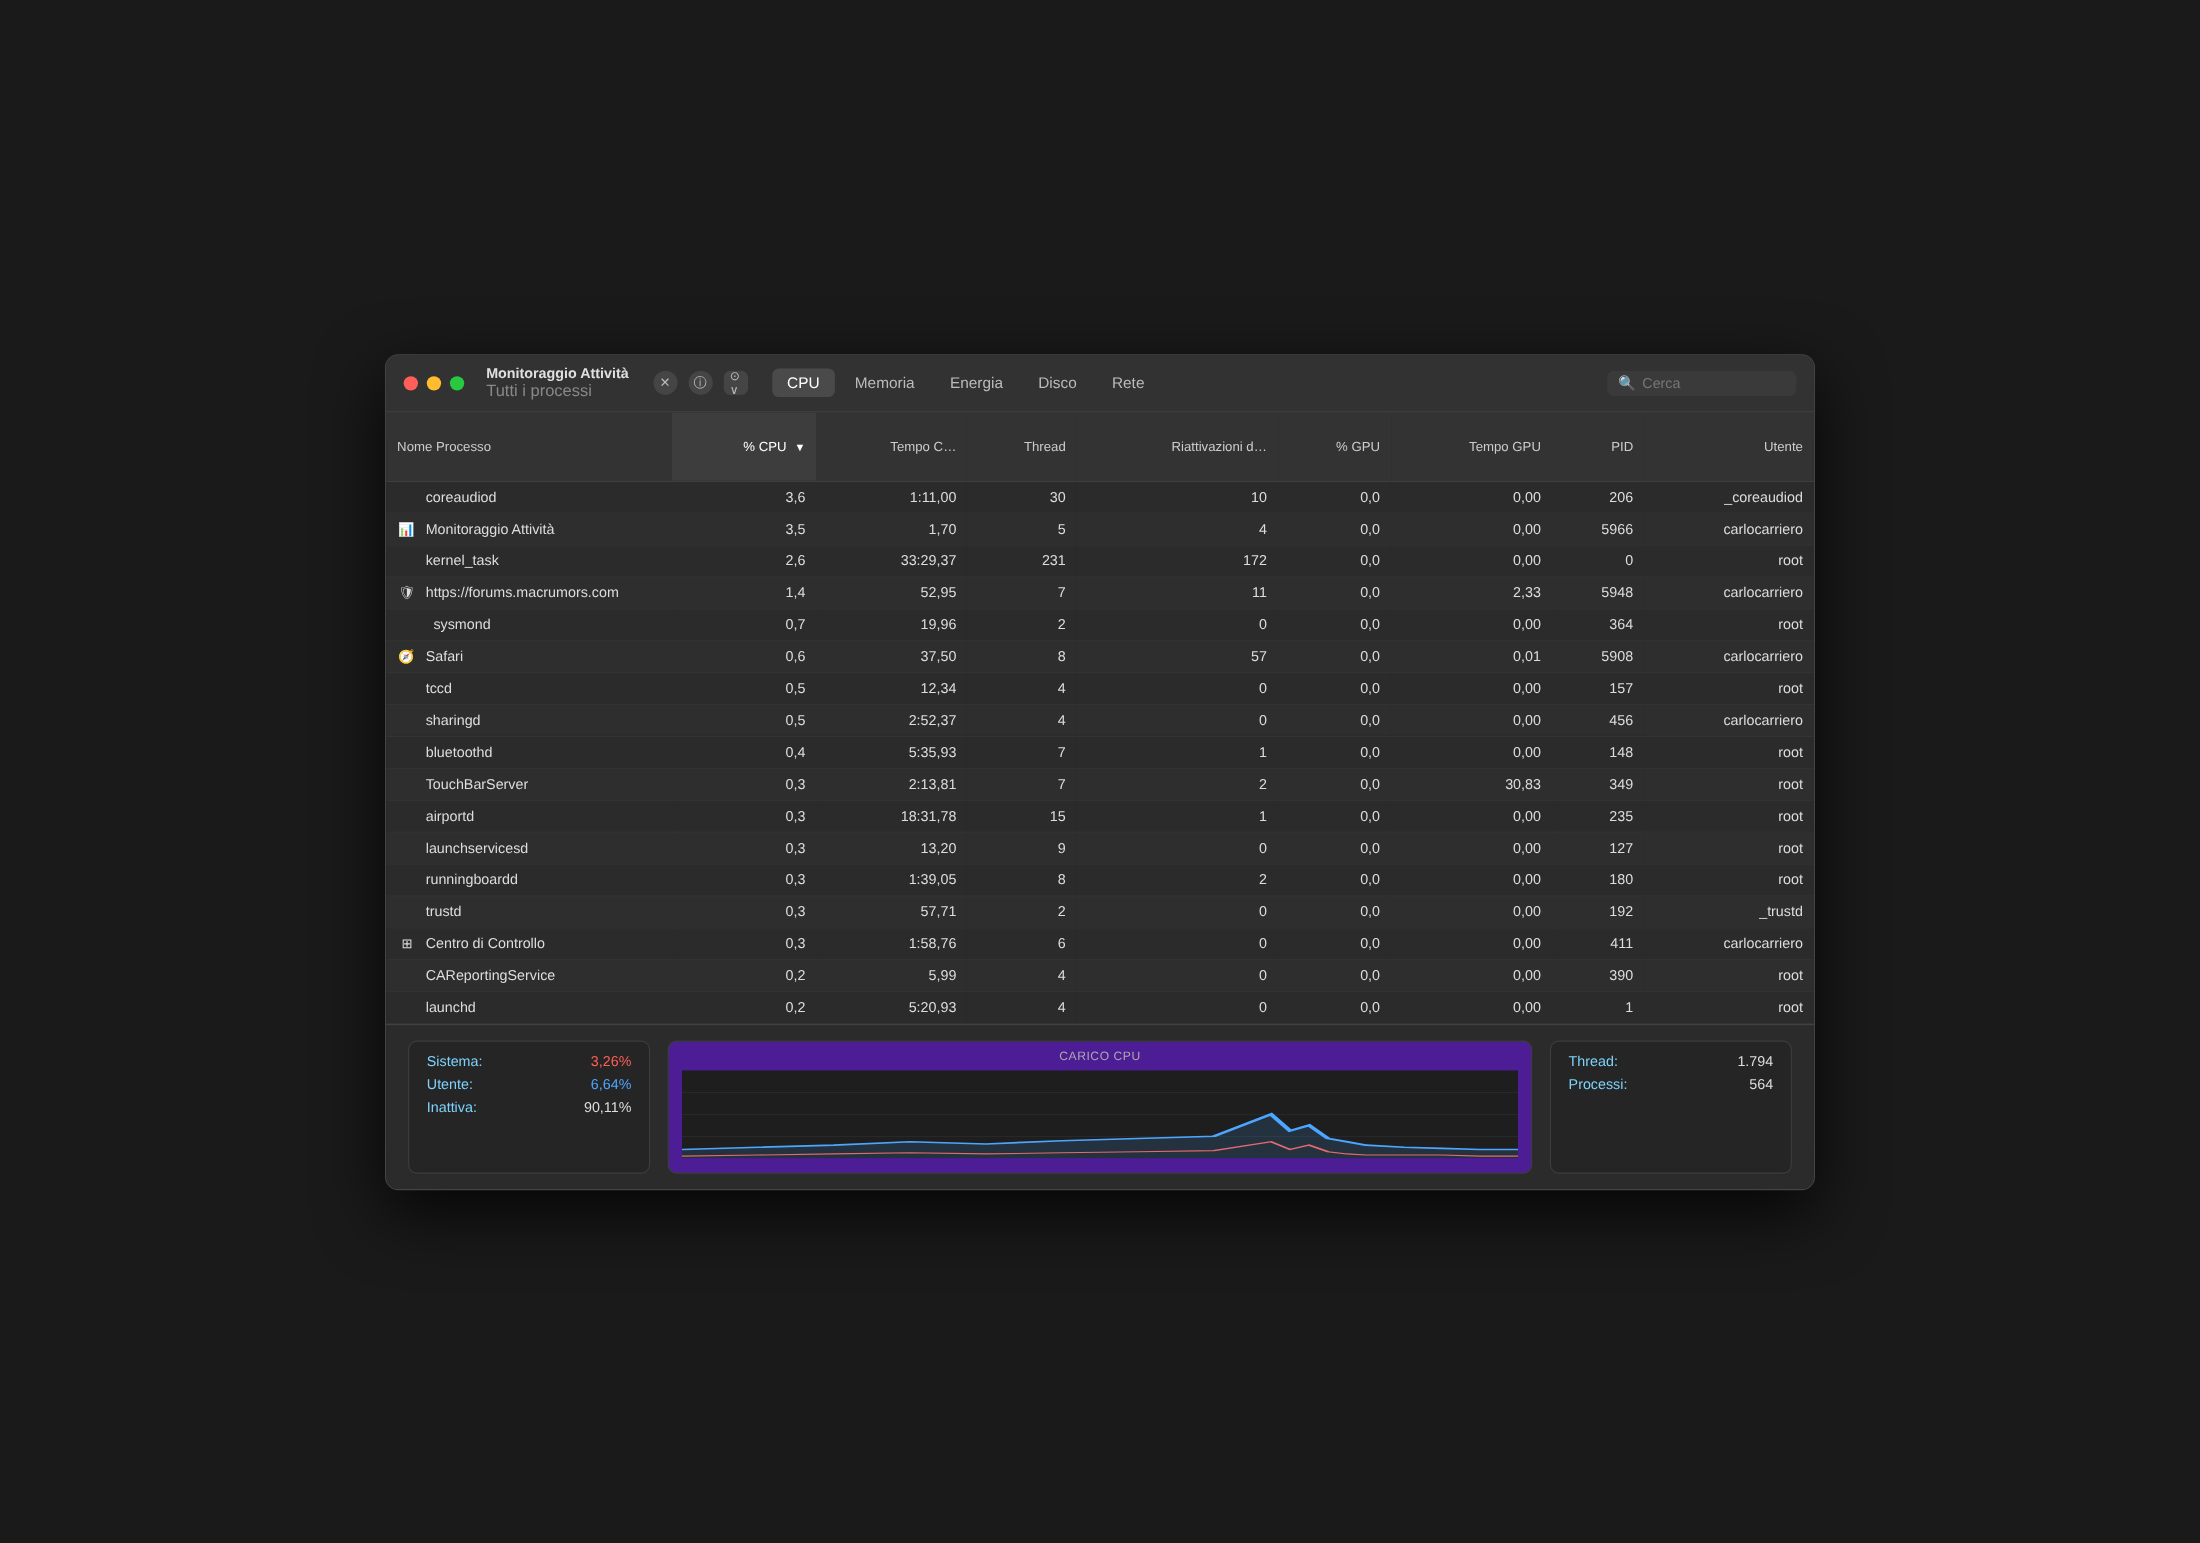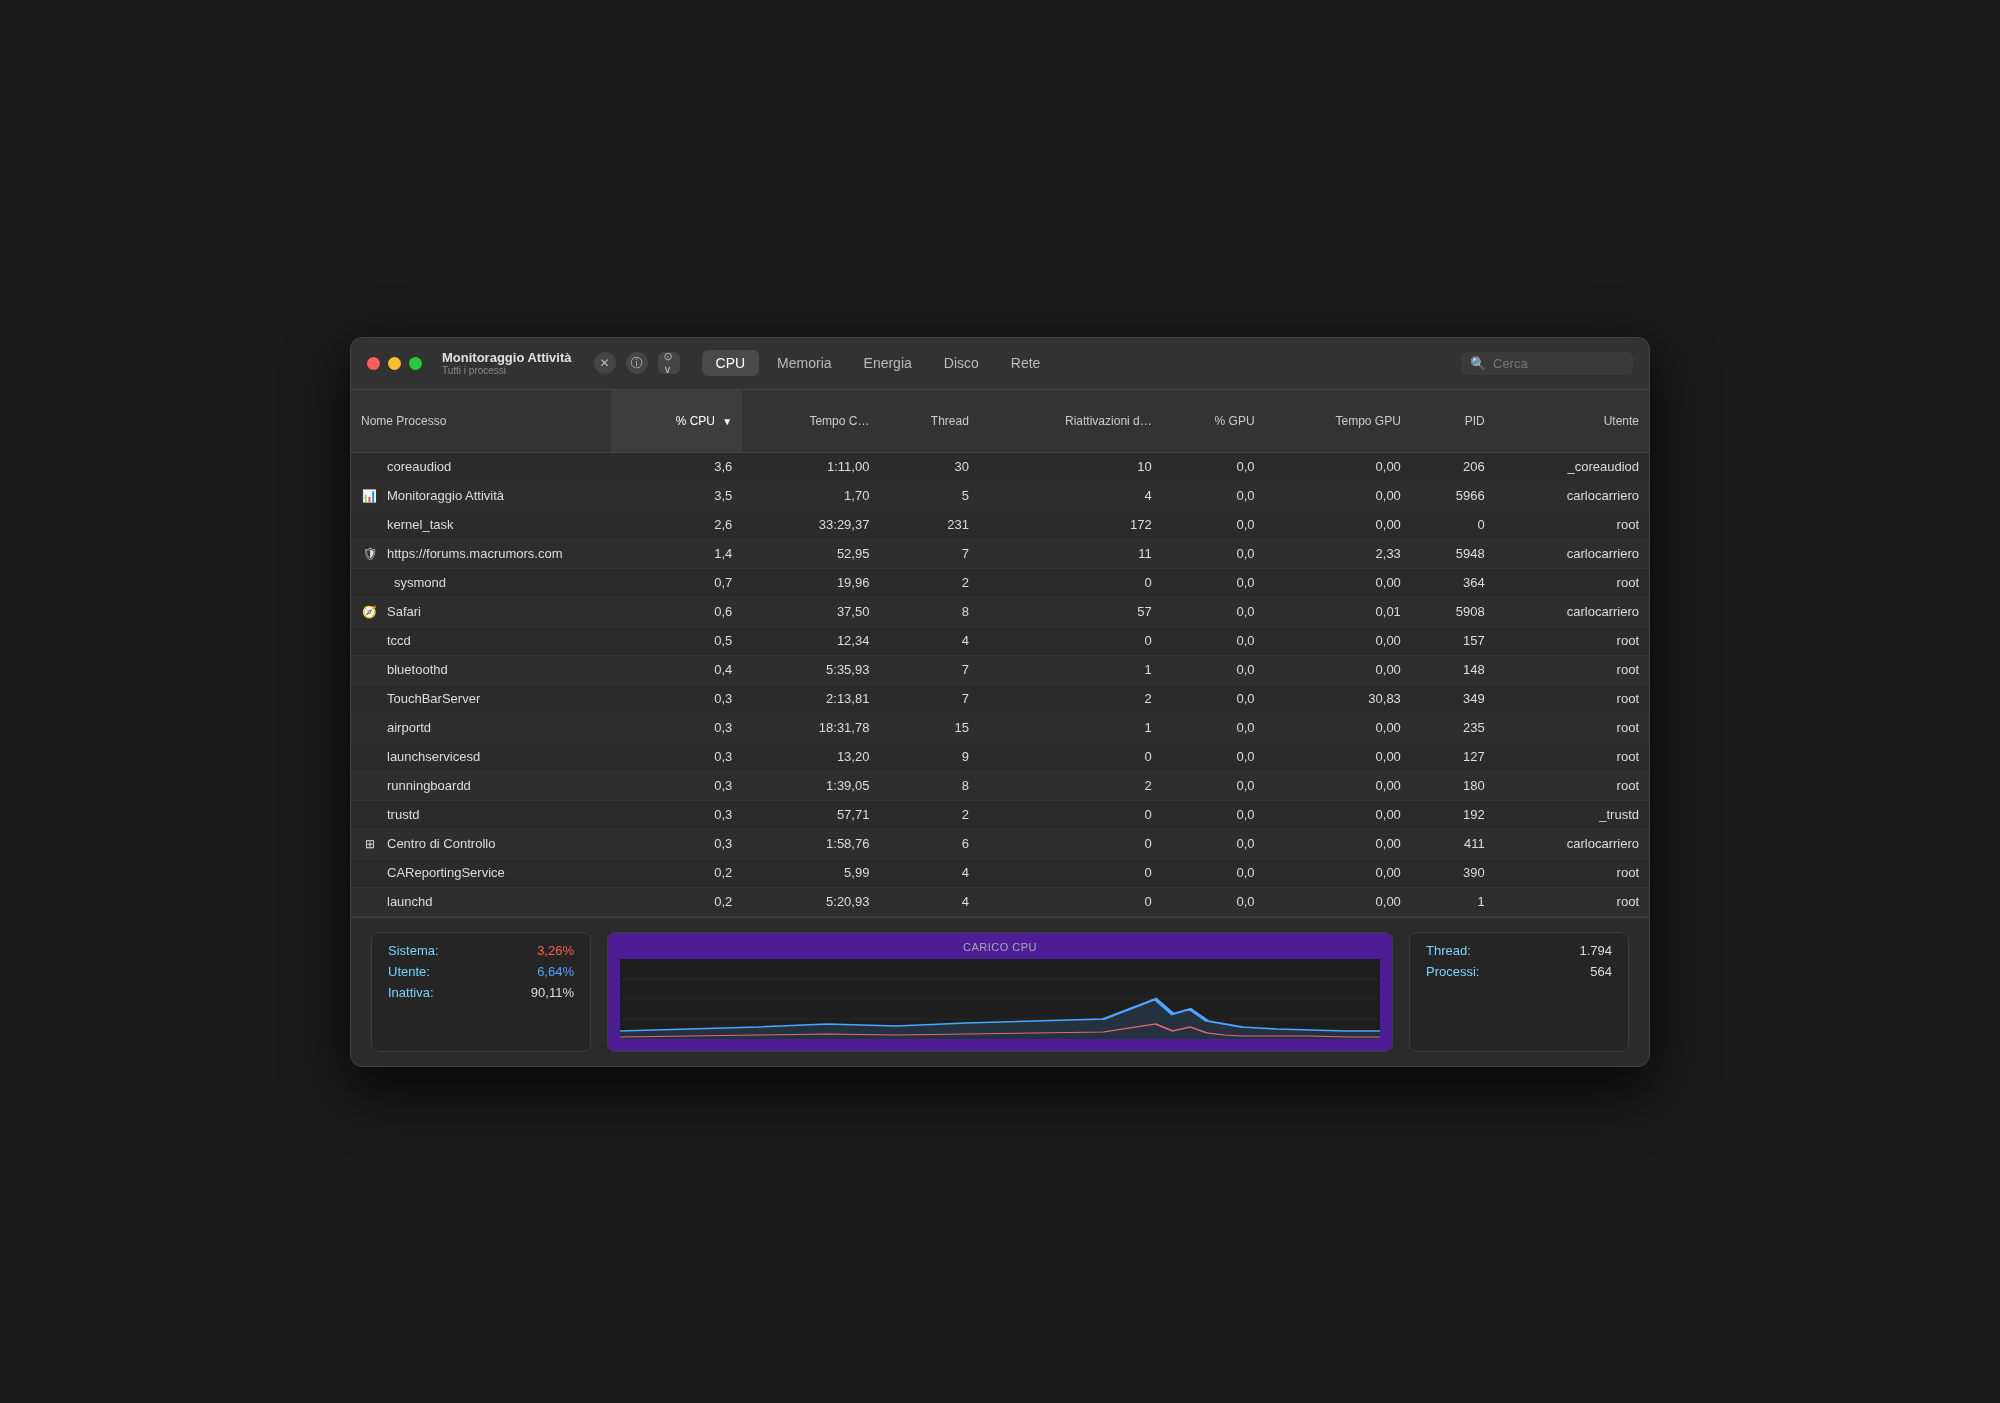--- a/index.html
+++ b/index.html
@@ -48,21 +48,21 @@
       flex-direction: column;
       margin-left: 8px;
     }
     .title-text .main-title {
       color: #e0e0e0;
       font-size: 13px;
       font-weight: 600;
     }
     .title-text .sub-title {
       color: #888;
-      font-size: 10px;
+      font-size: 15px;
     }
     .titlebar-icons {
       display: flex;
       gap: 10px;
       margin-left: 10px;
       align-items: center;
     }
     .titlebar-icon {
       width: 22px;
       height: 22px;
@@ -380,20 +380,36 @@
             <td>0</td>
             <td>0,0</td>
             <td>0,00</td>
             <td>157</td>
             <td style="max-width: 90px; overflow: hidden; text-overflow: ellipsis;">root</td>
           </tr>
           <tr>
             <td class="col-name" style="display: table-cell; text-align: left;">
               <div style="display: flex; align-items: center; gap: 8px;">
                 <div style="width: 18px; height: 18px; flex-shrink: 0;"></div>
+                <span>sharingd</span>
+              </div>
+            </td>
+            <td>0,5</td>
+            <td>2:52,37</td>
+            <td>4</td>
+            <td>0</td>
+            <td>0,0</td>
+            <td>0,00</td>
+            <td>456</td>
+            <td style="max-width: 90px; overflow: hidden; text-overflow: ellipsis;">carlocarriero</td>
+          </tr>
+          <tr>
+            <td class="col-name" style="display: table-cell; text-align: left;">
+              <div style="display: flex; align-items: center; gap: 8px;">
+                <div style="width: 18px; height: 18px; flex-shrink: 0;"></div>
                 <span>bluetoothd</span>
               </div>
             </td>
             <td>0,4</td>
             <td>5:35,93</td>
             <td>7</td>
             <td>1</td>
             <td>0,0</td>
             <td>0,00</td>
             <td>148</td>

